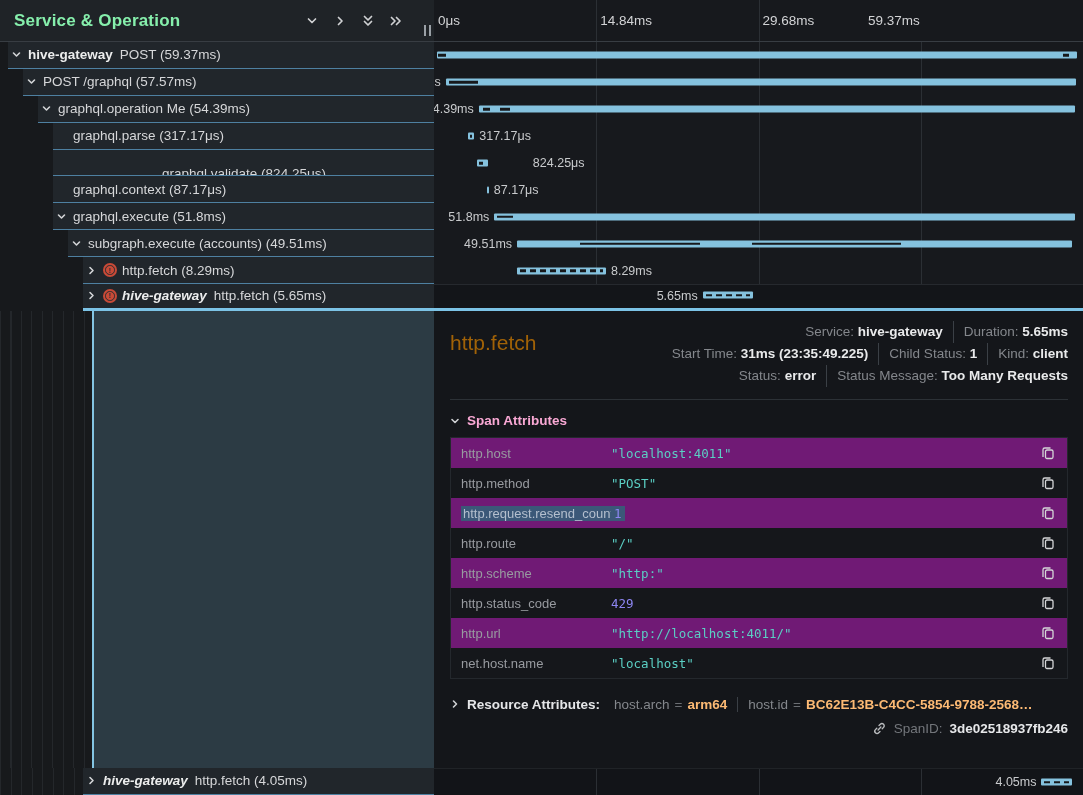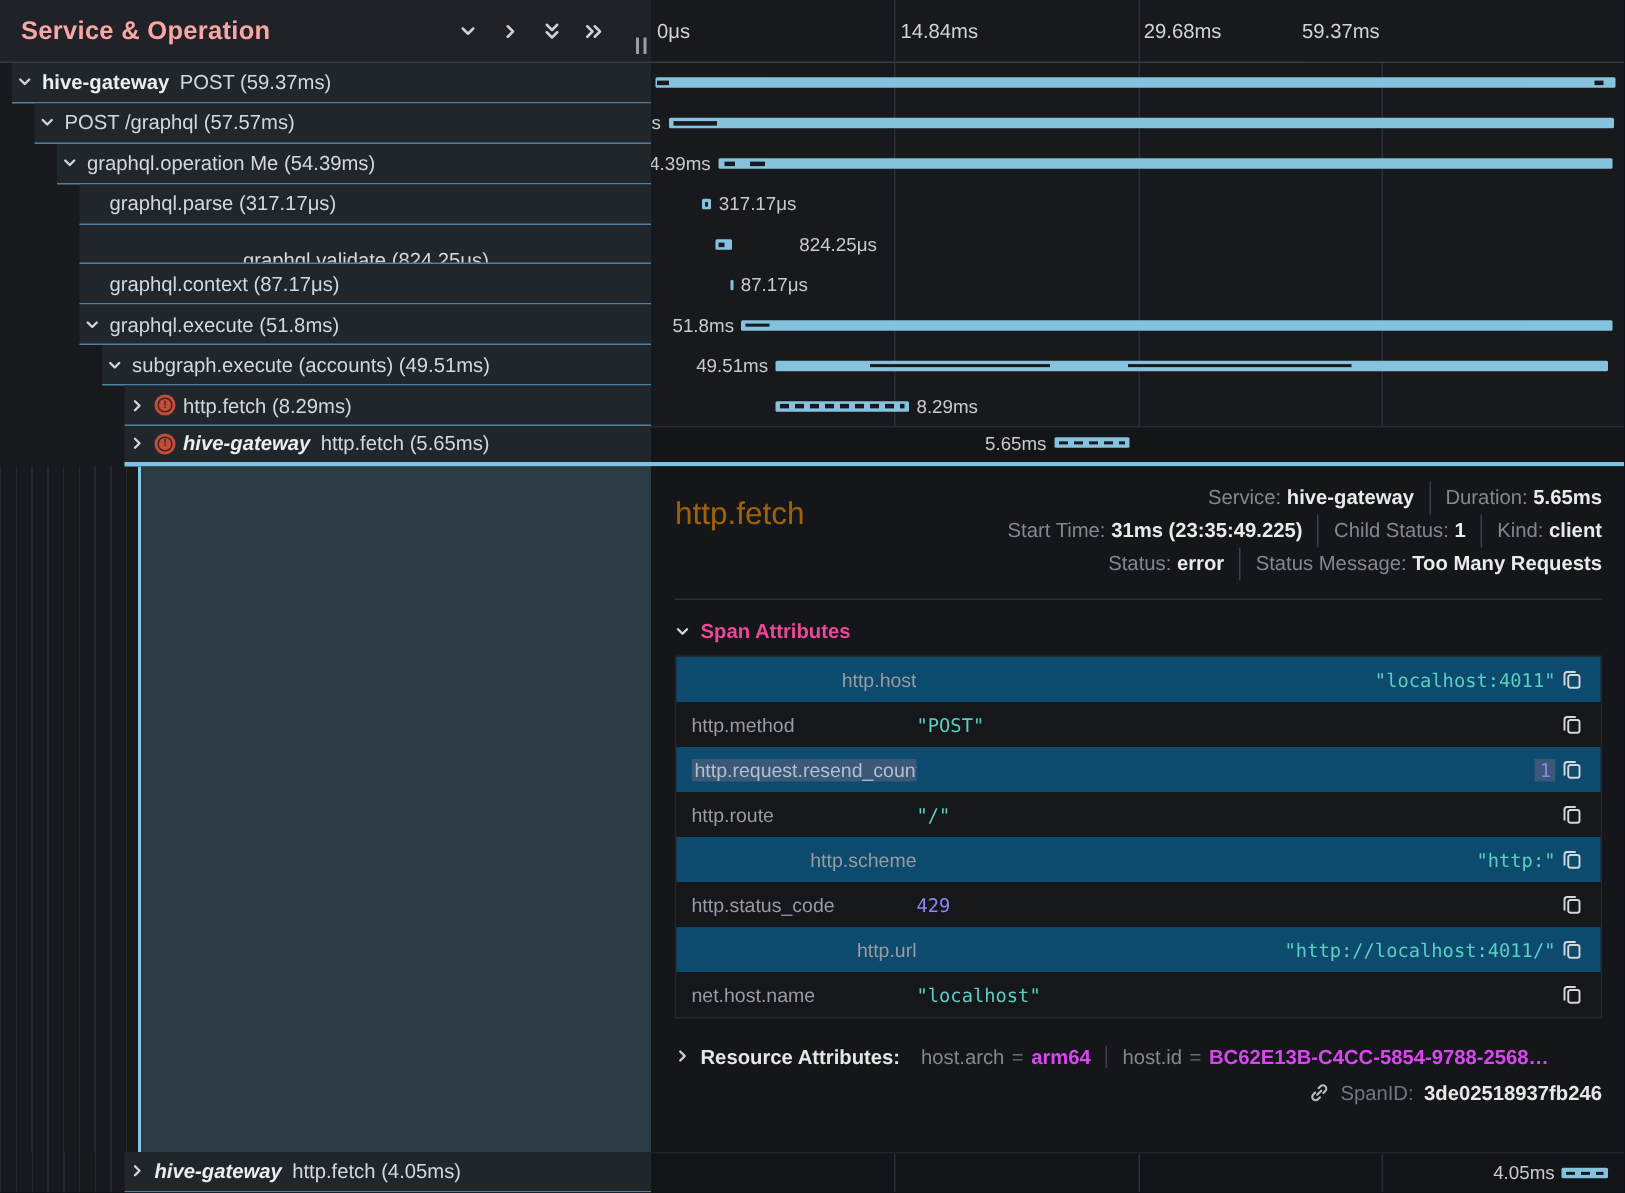--- a/index.html
+++ b/index.html
@@ -5,21 +5,21 @@
   * { margin:0; padding:0; box-sizing:border-box; }
   html,body { background:#0d0f12; }
   .app {
     position:relative; width:1083px; height:795px; overflow:hidden;
     background:#121418; font-family:"Liberation Sans", sans-serif;
     color:#d6d7d9; -webkit-font-smoothing:antialiased;
   }
   
   .left { position:absolute; left:0; top:0; width:434px; height:795px; background:#17191c; display:flex; flex-direction:column; }
   .lp-header { position:relative; height:42px; flex:none; background:#1f2327; border-bottom:1px solid #383d43; display:flex; align-items:center; padding:0 26px 0 14px; }
-  .lp-title { flex:1; font-size:17px; font-weight:bold; color:#fca5a5; letter-spacing:.2px; }
+  .lp-title { flex:1; font-size:17px; font-weight:bold; color:#86efac; letter-spacing:.2px; }
   .hdr-icons { display:flex; align-items:center; gap:4px; }
   .icon-btn { width:24px; height:24px; display:flex; align-items:center; justify-content:center; background:none; border:none; cursor:pointer; }
   .icon-btn svg { stroke:#cfd1d3; fill:none; stroke-width:1.7; stroke-linecap:round; stroke-linejoin:round; }
   .resize-handle { position:absolute; right:3px; bottom:5px; display:flex; gap:3px; cursor:col-resize; }
   .resize-handle i { display:block; width:2px; height:11px; background:#9aa0a6; }
   .tree { flex:1; display:flex; flex-direction:column; }
   .t-row { height:26.9px; flex:none; position:relative; display:flex; }
   .t-fill { flex:1; background:#21262b; border-bottom:1px solid #4e80a1; display:flex; align-items:center; gap:5px; padding-left:1px; overflow:hidden; white-space:nowrap; }
   .t-row.sel .t-fill { border-bottom:3px solid #7cc3e6; }
   .t-row.bottom { background:repeating-linear-gradient(to right,#24272b 0 1px,transparent 1px 10.5px); background-size:83px 100%; background-repeat:no-repeat; }
@@ -57,41 +57,41 @@
   .d-head { display:flex; justify-content:space-between; align-items:flex-start; }
   .d-title { font-size:21px; color:#a16207; margin-top:10px; }
   .d-meta { display:flex; flex-direction:column; align-items:flex-end; }
   .m-line { display:flex; align-items:center; line-height:22px; font-size:13.5px; }
   .m-item { padding:0 10px; white-space:nowrap; }
   .m-item:last-child { padding-right:0; }
   .m-item + .m-item { border-left:1px solid #3b4046; }
   .m-label { color:#84878c; }
   .m-val { color:#e9eaeb; font-weight:bold; }
   .d-sep { border-bottom:1px solid #2c3136; margin-top:12px; }
-  .sect-head { margin-top:13px; display:flex; align-items:center; gap:7px; font-size:13.5px; font-weight:bold; color:#ec4899; cursor:pointer; }
+  .sect-head { margin-top:13px; display:flex; align-items:center; gap:7px; font-size:13.5px; font-weight:bold; color:#f9a8d4; cursor:pointer; }
   .sect-head svg, .res-line svg.chev { stroke:#cfd1d3; fill:none; stroke-width:1.6; stroke-linecap:round; stroke-linejoin:round; flex:none; }
   .attr-table { margin-top:9px; border:1px solid #24282d; }
   .a-row { height:30px; display:flex; align-items:center; padding:0 8px 0 10px; }
-  .a-row.odd { background:#0c4a6e;text-align:right; }
+  .a-row.odd { background:#701a75; }
   .a-row.even { background:#15171b; }
   .a-key { width:150px; flex:none; font-size:13px; color:#989ba0; overflow:hidden; white-space:nowrap; }
   .a-val { flex:1; font-family:"DejaVu Sans Mono", monospace; font-size:12.5px; white-space:nowrap; overflow:hidden; }
   .a-val.string { color:#5bcfc4; }
   .a-val.number { color:#8d86f2; }
   .hl { background:#3b5878; }
   .a-key .hl { color:#b4bfce; padding:2px 2px; }
   .a-val .hl { padding:2px 3px; }
   .copy-btn { flex:none; width:22px; height:22px; display:flex; align-items:center; justify-content:center; background:none; border:none; cursor:pointer; }
   .copy-btn svg { stroke:#d5d6d8; fill:none; stroke-width:1.3; stroke-linejoin:round; }
   .res-line { margin-top:11px; display:flex; align-items:center; font-size:13.5px; height:28px; white-space:nowrap; overflow:hidden; }
   .res-title { font-weight:bold; color:#e5e6e8; margin:0 4px 0 7px; }
   .res-pairs { display:flex; align-items:center; overflow:hidden; }
   .r-key { color:#84878c; }
   .r-eq { color:#6b6e73; margin:0 5px; }
-  .r-val { color:#d946ef; font-weight:bold; }
+  .r-val { color:#fdba74; font-weight:bold; }
   .span-line { display:flex; justify-content:flex-end; align-items:center; gap:7px; margin-top:3px; font-size:13.5px; }
   .span-line svg { stroke:#b9bbbe; fill:none; stroke-width:1.5; stroke-linecap:round; }
   .sid-label { color:#73767b; }
   .sid-val { color:#e6e7e9; font-weight:bold; }
 </style>
 </head>
 <body>
 
 <div class="app">
 

